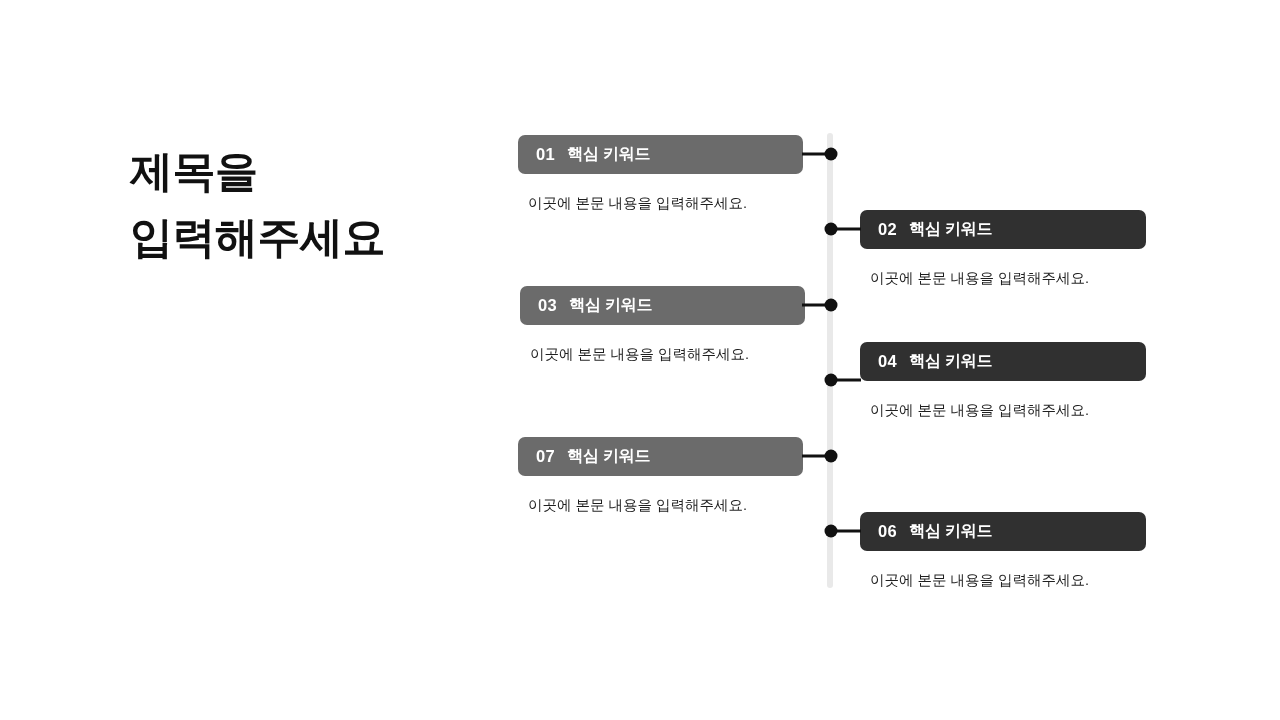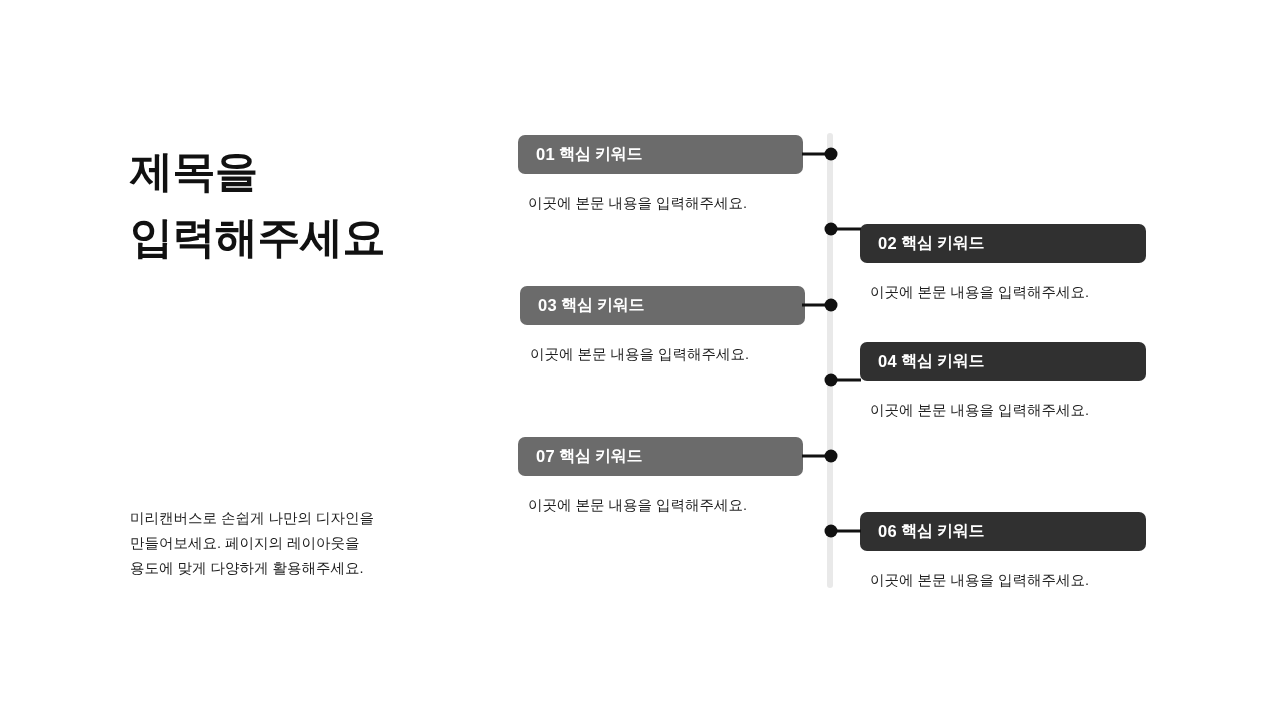--- a/index.html
+++ b/index.html
@@ -84,20 +84,21 @@
   .item {
     position: absolute;
   }
   .bar {
     height: 39px;
     border-radius: 7px;
     display: flex;
     align-items: center;
     box-sizing: border-box;
     padding: 0 18px;
+    gap: 8px;
   }
   .bar.left-side {
     background: #6b6b6b;
   }
   .bar.right-side {
     background: #303030;
   }
   .bar-num {
     font-size: 16.5px;
     font-weight: 700;
@@ -123,39 +124,34 @@
 </head>
 <body>
 
 <div class="slide">
 
   <div class="title-block">
     <div class="title-line">제목을</div>
     <div class="title-line">입력해주세요</div>
   </div>
 
-  <div class="desc-block">
-    <div class="desc-line">미리캔버스로 손쉽게 나만의 디자인을</div>
-    <div class="desc-line">만들어보세요. 페이지의 레이아웃을</div>
-    <div class="desc-line">용도에 맞게 다양하게 활용해주세요.</div>
-  </div>
 
   <div class="timeline-axis"></div>
 
   <div class="item" style="left:518px; top:135px; width:285px;">
     <div class="bar left-side">
       <span class="bar-num">01</span>
       <span class="bar-label">핵심 키워드</span>
     </div>
     <div class="body-text">이곳에 본문 내용을 입력해주세요.</div>
   </div>
   <div class="connector" style="left:802px; top:154px; width:30px;"></div>
   <div class="node" style="left:831px; top:154px;"></div>
 
-  <div class="item" style="left:860px; top:224px; width:286px;">
+  <div class="item" style="left:860px; top:210px; width:286px;">
     <div class="bar right-side">
       <span class="bar-num">02</span>
       <span class="bar-label">핵심 키워드</span>
     </div>
     <div class="body-text">이곳에 본문 내용을 입력해주세요.</div>
   </div>
   <div class="connector" style="left:831px; top:229px; width:30px;"></div>
   <div class="node" style="left:831px; top:229px;"></div>
 
   <div class="item" style="left:520px; top:286px; width:285px;">

